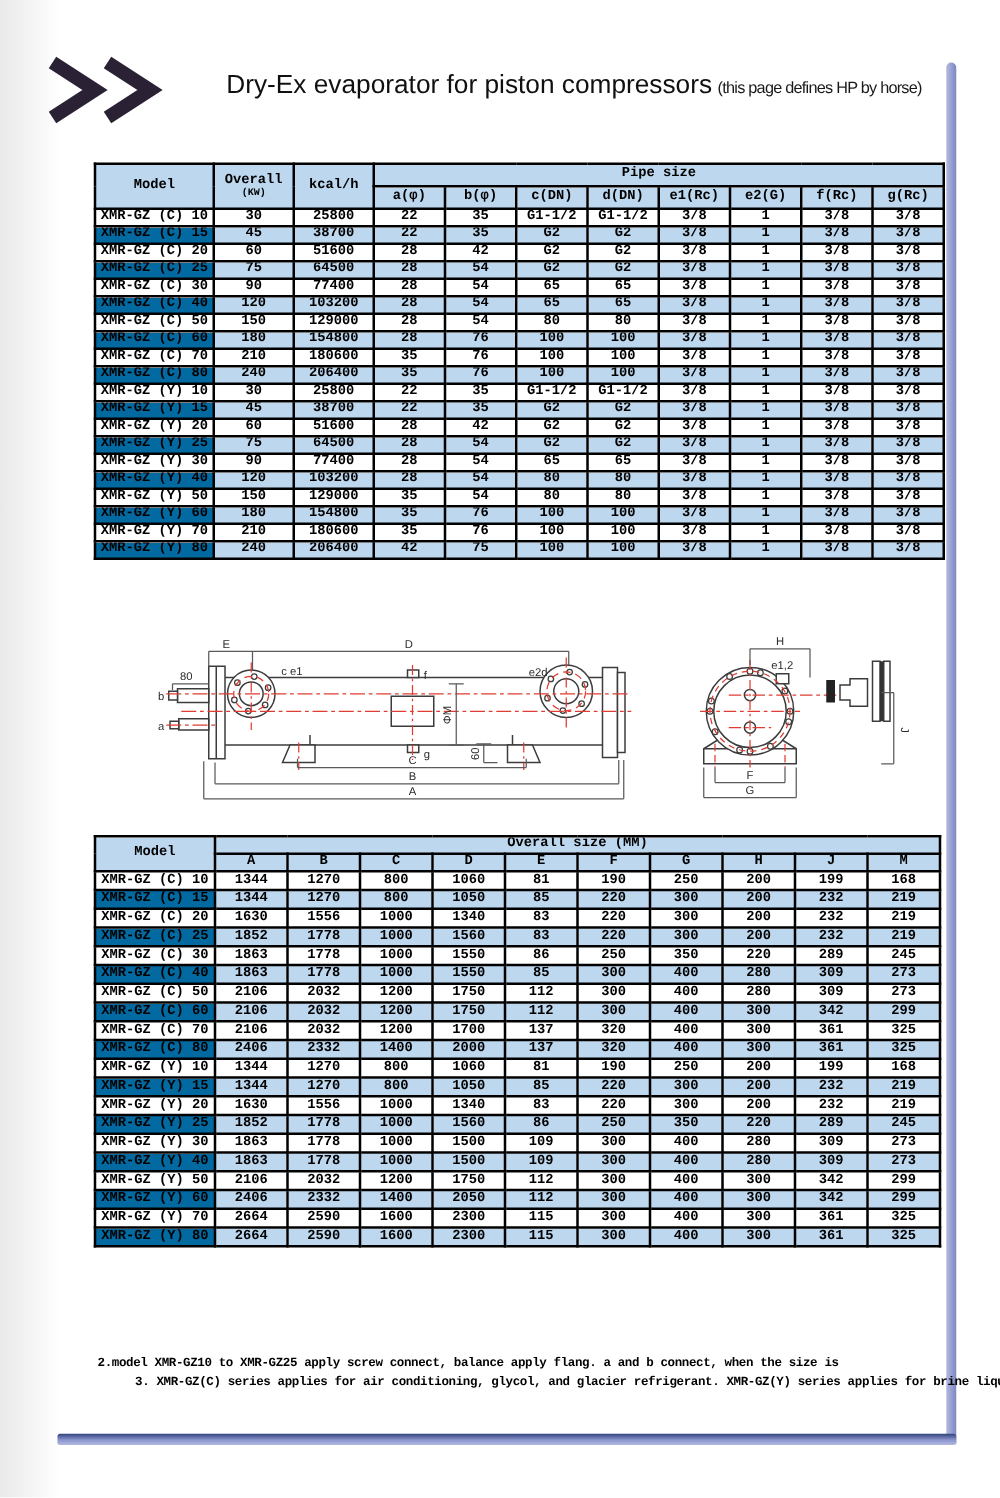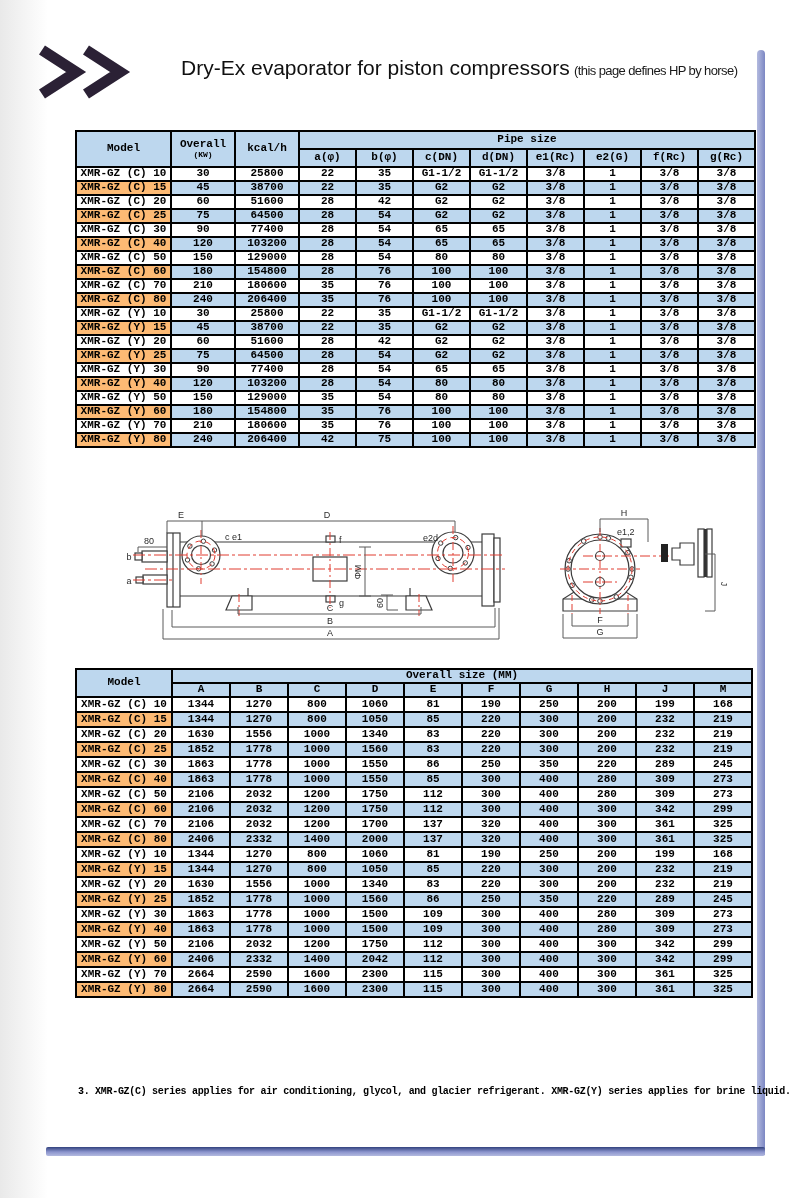--- a/index.html
+++ b/index.html
@@ -19,21 +19,21 @@
   .title-main{font-size:21px;color:#101010;letter-spacing:0;margin-left:41px;}
   .title-sub{font-size:13px;color:#1a1a1a;letter-spacing:-0.6px;}
 
   table.spec-table{border-collapse:collapse;table-layout:fixed;width:678px;
     font-family:"Liberation Mono","DejaVu Sans Mono",monospace;color:#000;}
   table.spec-table td,table.spec-table th{border:2px solid #000;text-align:center;
     vertical-align:middle;padding:0;font-size:11px;font-weight:bold;line-height:1.05;
     white-space:nowrap;overflow:hidden;}
   table.spec-table th{background:#bdd7ee;}
   tr.alt td{background:#bdd7ee;}
-  tr.alt td.model-cell{background:#fdba74;}
+  tr.alt td.model-cell{background:#0369a1;}
   #pipe-table{position:absolute;left:75px;top:130px;}
   #pipe-table td{height:12px;}
   #pipe-table th{height:16px;}
   #overall-table{position:absolute;left:75px;top:668px;}
   #overall-table td{height:13px;}
   #overall-table th{height:12px;}
   .unit{font-size:8px;font-weight:bold;}
 
   #diagram{position:absolute;left:105px;top:502px;}
   #diagram text{font-family:"Liberation Sans",sans-serif;font-size:9px;fill:#2b2b2b;}
@@ -774,21 +774,21 @@
         <td>400</td>
         <td>300</td>
         <td>342</td>
         <td>299</td>
       </tr>
       <tr class="alt">
         <td class="model-cell">XMR-GZ (Y) 60</td>
         <td>2406</td>
         <td>2332</td>
         <td>1400</td>
-        <td>2042</td>
+        <td>2050</td>
         <td>112</td>
         <td>300</td>
         <td>400</td>
         <td>300</td>
         <td>342</td>
         <td>299</td>
       </tr>
       <tr>
         <td class="model-cell">XMR-GZ (Y) 70</td>
         <td>2664</td>
@@ -812,14 +812,15 @@
         <td>300</td>
         <td>400</td>
         <td>300</td>
         <td>361</td>
         <td>325</td>
       </tr>
     </tbody>
 </table>
 
 <div class="notes" id="notes">
+    <div class="note-line">2.model XMR-GZ10 to XMR-GZ25 apply screw connect, balance apply flang. a and b connect, when the size is</div>
     <div class="note-line">3. XMR-GZ(C) series applies for air conditioning, glycol, and glacier refrigerant. XMR-GZ(Y) series applies for brine liquid.</div>
   </div>
 
 </body></html>

